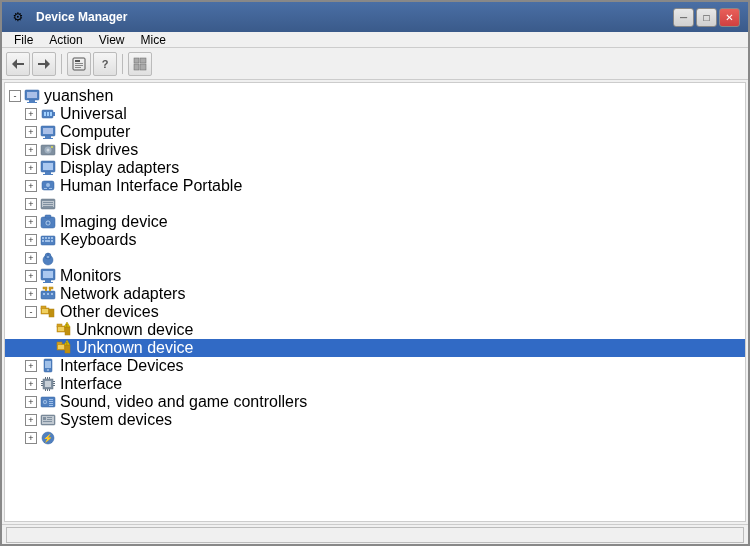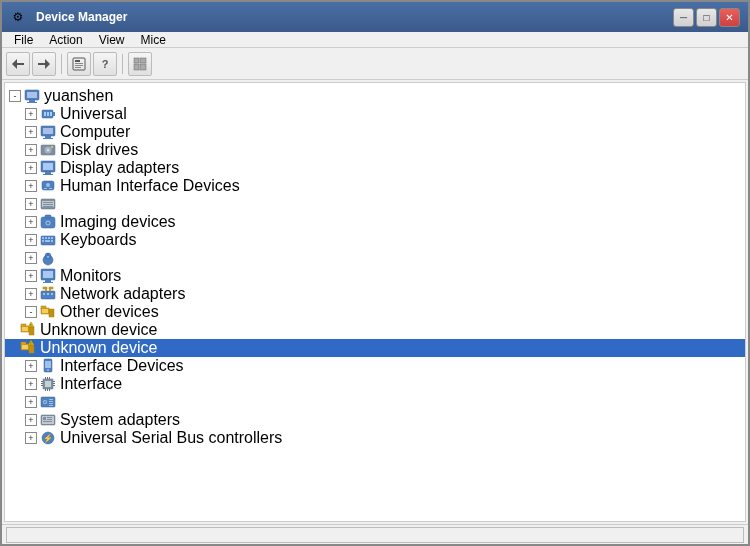--- a/index.html
+++ b/index.html
@@ -129,21 +129,21 @@
     .tree-item {
       display: flex;
       align-items: center;
       height: 18px;
       padding-right: 8px;
       cursor: pointer;
       white-space: nowrap;
     }
     .indent-0 { padding-left: 4px; }
     .indent-1 { padding-left: 20px; }
-    .indent-2 { }
+    .indent-2 { padding-left: 36px; }
 
     .expand-btn {
       width: 12px;
       height: 12px;
       border: 1px solid #888;
       background: white;
       display: inline-flex;
       align-items: center;
       justify-content: center;
       font-size: 9px;
@@ -316,21 +316,21 @@
       </div>
 
       <div class="tree-item indent-1">
         <div class="expand-btn">+</div>
         <svg width="16" height="16" style="margin-right:4px;flex-shrink:0;">
           <rect x="2" y="3" width="12" height="9" rx="2" fill="#5080c0" stroke="#3060a0" stroke-width="0.5"></rect>
           <circle cx="8" cy="7" r="2" fill="#a0c0e8"></circle>
           <rect x="4" y="10" width="3" height="1" fill="#a0c0e8"></rect>
           <rect x="9" y="10" width="3" height="1" fill="#a0c0e8"></rect>
         </svg>
-        <span class="node-label">Human Interface Devices</span>
+        <span class="node-label">Human Interface Portable</span>
       </div>
 
       <div class="tree-item indent-1">
         <div class="expand-btn">+</div>
         <svg width="16" height="16" style="margin-right:4px;flex-shrink:0;">
           <rect x="1" y="3" width="14" height="10" rx="1" fill="#8090a0" stroke="#607080" stroke-width="0.5"></rect>
           <rect x="2" y="5" width="12" height="6" fill="#c0c8d0"></rect>
           <rect x="3" y="6" width="10" height="1" fill="#8090a0"></rect>
           <rect x="3" y="8" width="10" height="1" fill="#8090a0"></rect>
           <rect x="3" y="10" width="10" height="1" fill="#8090a0"></rect>
@@ -338,21 +338,21 @@
       </div>
 
       <div class="tree-item indent-1">
         <div class="expand-btn">+</div>
         <svg width="16" height="16" style="margin-right:4px;flex-shrink:0;">
           <rect x="1" y="3" width="14" height="11" rx="2" fill="#5080c0" stroke="#3060a0" stroke-width="0.5"></rect>
           <rect x="5" y="1" width="6" height="3" rx="1" fill="#5080c0" stroke="#3060a0" stroke-width="0.5"></rect>
           <circle cx="8" cy="9" r="3" fill="#a0c0e8" stroke="#3060a0" stroke-width="0.5"></circle>
           <circle cx="8" cy="9" r="1.5" fill="#5080c0"></circle>
         </svg>
-        <span class="node-label">Imaging devices</span>
+        <span class="node-label">Imaging device</span>
       </div>
 
       <div class="tree-item indent-1">
         <div class="expand-btn">+</div>
         <svg width="16" height="16" style="margin-right:4px;flex-shrink:0;">
           <rect x="1" y="4" width="14" height="9" rx="1" fill="#5080c0" stroke="#3060a0" stroke-width="0.5"></rect>
           <rect x="2" y="5" width="2" height="2" rx="0.3" fill="#a0c0e8"></rect>
           <rect x="5" y="5" width="2" height="2" rx="0.3" fill="#a0c0e8"></rect>
           <rect x="8" y="5" width="2" height="2" rx="0.3" fill="#a0c0e8"></rect>
           <rect x="11" y="5" width="2" height="2" rx="0.3" fill="#a0c0e8"></rect>
@@ -471,42 +471,42 @@
         <div class="expand-btn">+</div>
         <svg width="16" height="16" style="margin-right:4px;flex-shrink:0;">
           <rect x="1" y="3" width="14" height="10" rx="1" fill="#5080c0" stroke="#3060a0" stroke-width="0.5"></rect>
           <circle cx="5" cy="8" r="2.5" fill="#a0c0e8" stroke="#3060a0" stroke-width="0.5"></circle>
           <circle cx="5" cy="8" r="1" fill="#5080c0"></circle>
           <rect x="9" y="5" width="4" height="1" fill="#a0c0e8"></rect>
           <rect x="9" y="7" width="4" height="1" fill="#a0c0e8"></rect>
           <rect x="9" y="9" width="4" height="1" fill="#a0c0e8"></rect>
           <rect x="9" y="11" width="4" height="1" fill="#a0c0e8"></rect>
         </svg>
+        <span class="node-label">Sound, video and game controllers</span>
       </div>
 
       <div class="tree-item indent-1">
         <div class="expand-btn">+</div>
         <svg width="16" height="16" style="margin-right:4px;flex-shrink:0;">
           <rect x="1" y="3" width="14" height="10" rx="1" fill="#8090a0" stroke="#607080" stroke-width="0.5"></rect>
           <rect x="2" y="4" width="12" height="8" fill="#c0c8d0"></rect>
           <rect x="3" y="5" width="3" height="3" fill="#8090a0"></rect>
           <rect x="7" y="5" width="5" height="1" fill="#8090a0"></rect>
           <rect x="7" y="7" width="5" height="1" fill="#8090a0"></rect>
           <rect x="3" y="9" width="9" height="1" fill="#8090a0"></rect>
         </svg>
-        <span class="node-label">System adapters</span>
+        <span class="node-label">System devices</span>
       </div>
 
       <div class="tree-item indent-1">
         <div class="expand-btn">+</div>
         <svg width="16" height="16" style="margin-right:4px;flex-shrink:0;">
           <circle cx="8" cy="8" r="6" fill="#5080c0" stroke="#3060a0" stroke-width="0.5"></circle>
           <text x="8" y="11" text-anchor="middle" font-size="8" fill="white" font-weight="bold">⚡</text>
         </svg>
-        <span class="node-label">Universal Serial Bus controllers</span>
       </div>
 
     </div>
   </div>
 
   <div class="status-bar">
     <div class="status-panel"></div>
   </div>
 </div>
 

